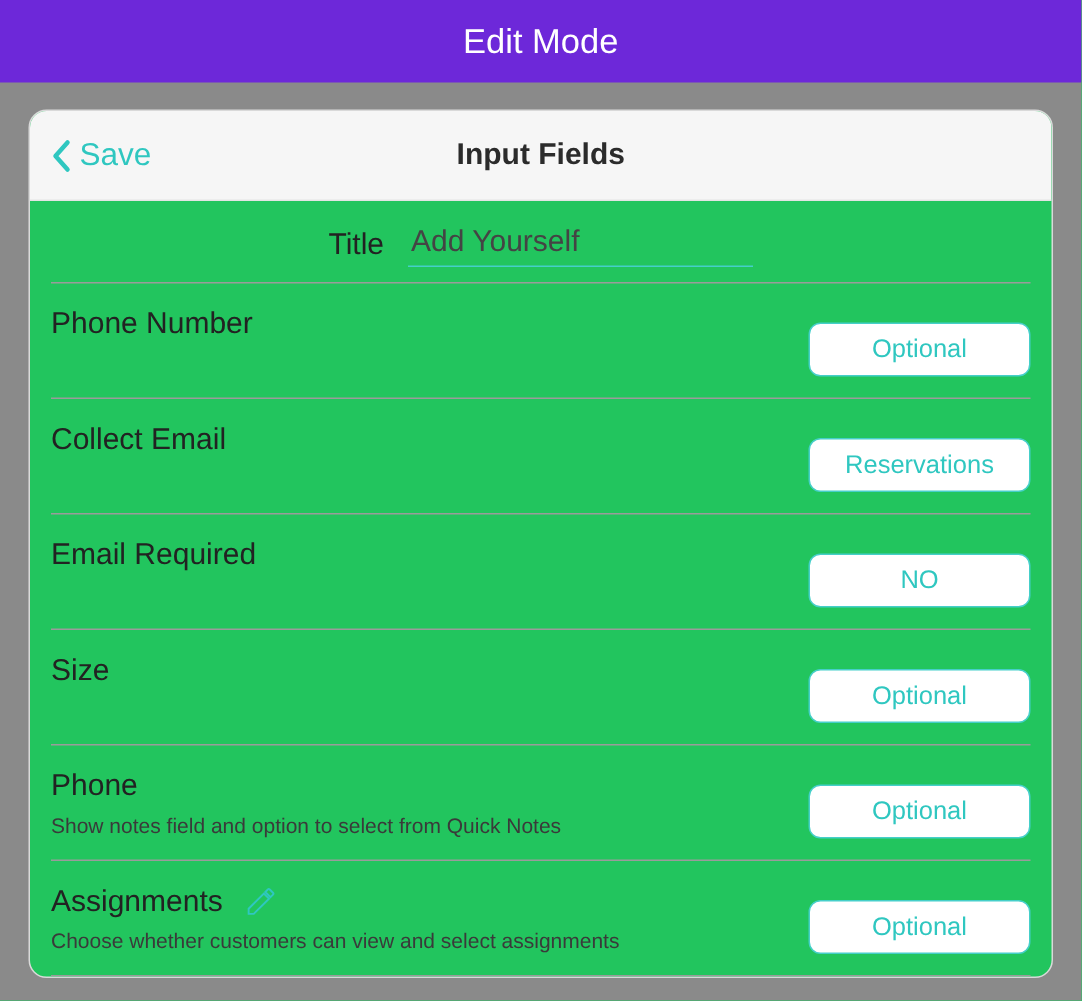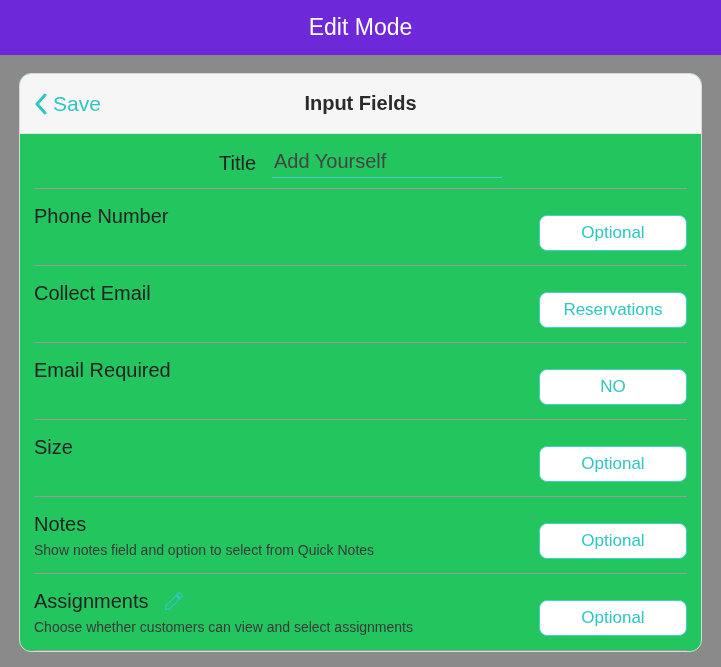--- a/index.html
+++ b/index.html
@@ -197,21 +197,21 @@
           </div>
         </div>
         <div class="pill">
           <span>Optional</span>
         </div>
       </div>
 
       <div class="row">
         <div class="row-left">
           <div class="row-label-wrap">
-            <span class="row-label">Notes</span>
+            <span class="row-label">Phone</span>
           </div>
           <span class="row-sub">Show notes field and option to select from Quick Notes</span>
         </div>
         <div class="pill">
           <span>Optional</span>
         </div>
       </div>
 
       <div class="row">
         <div class="row-left">

